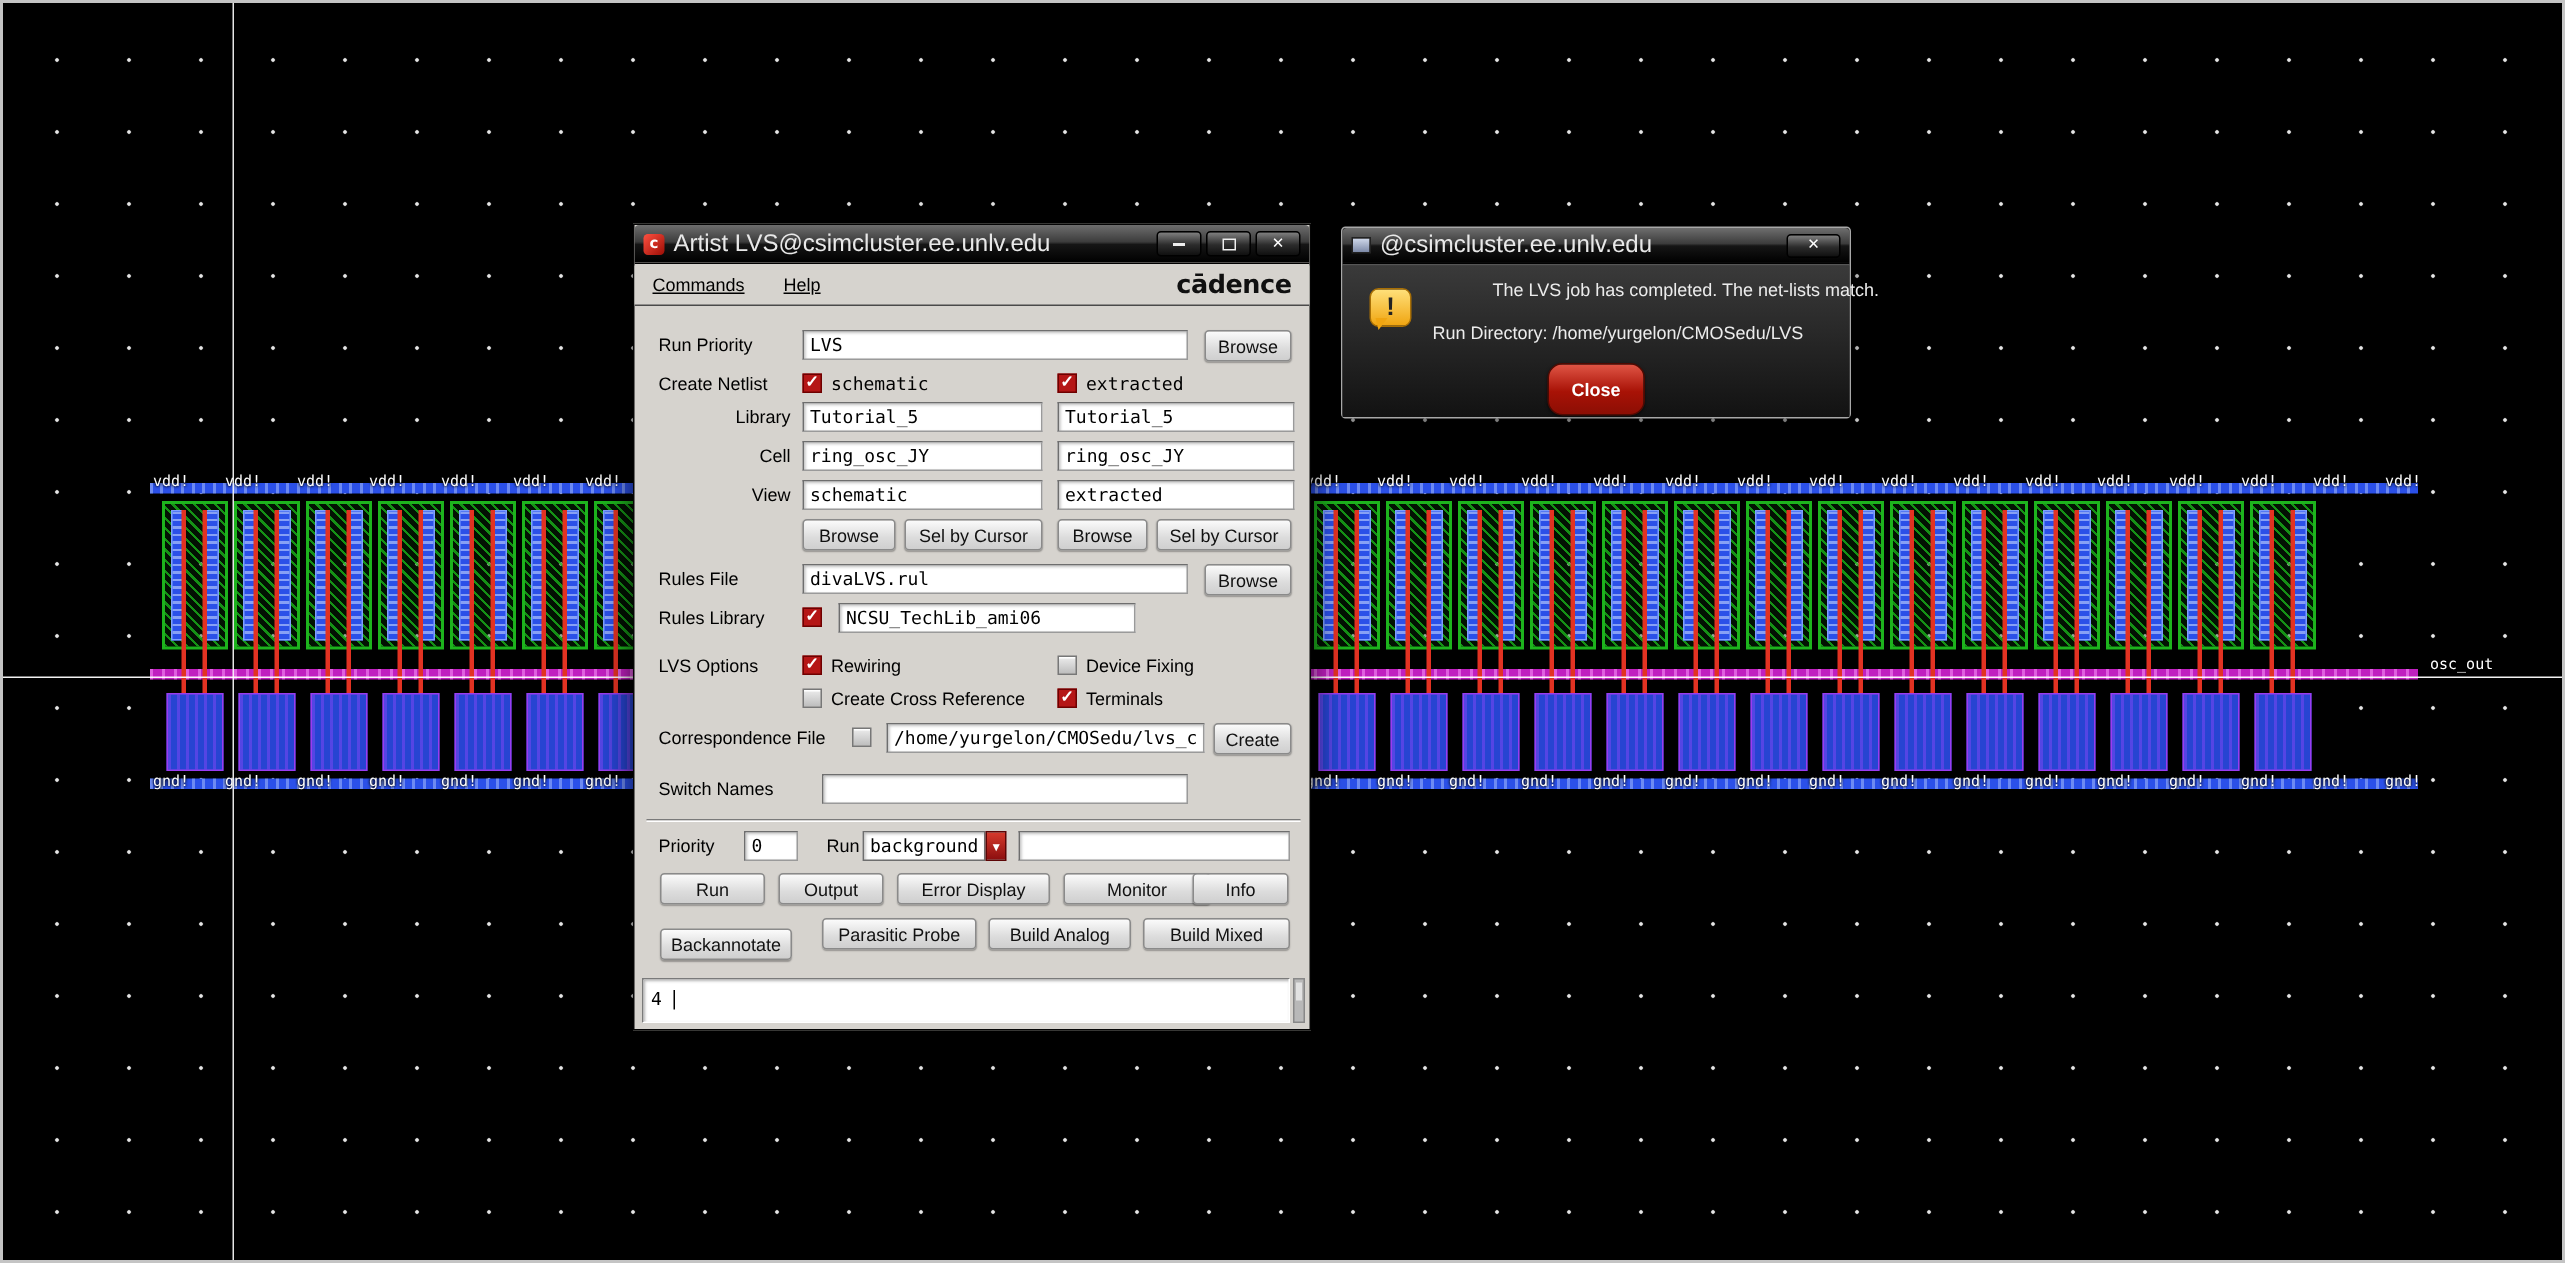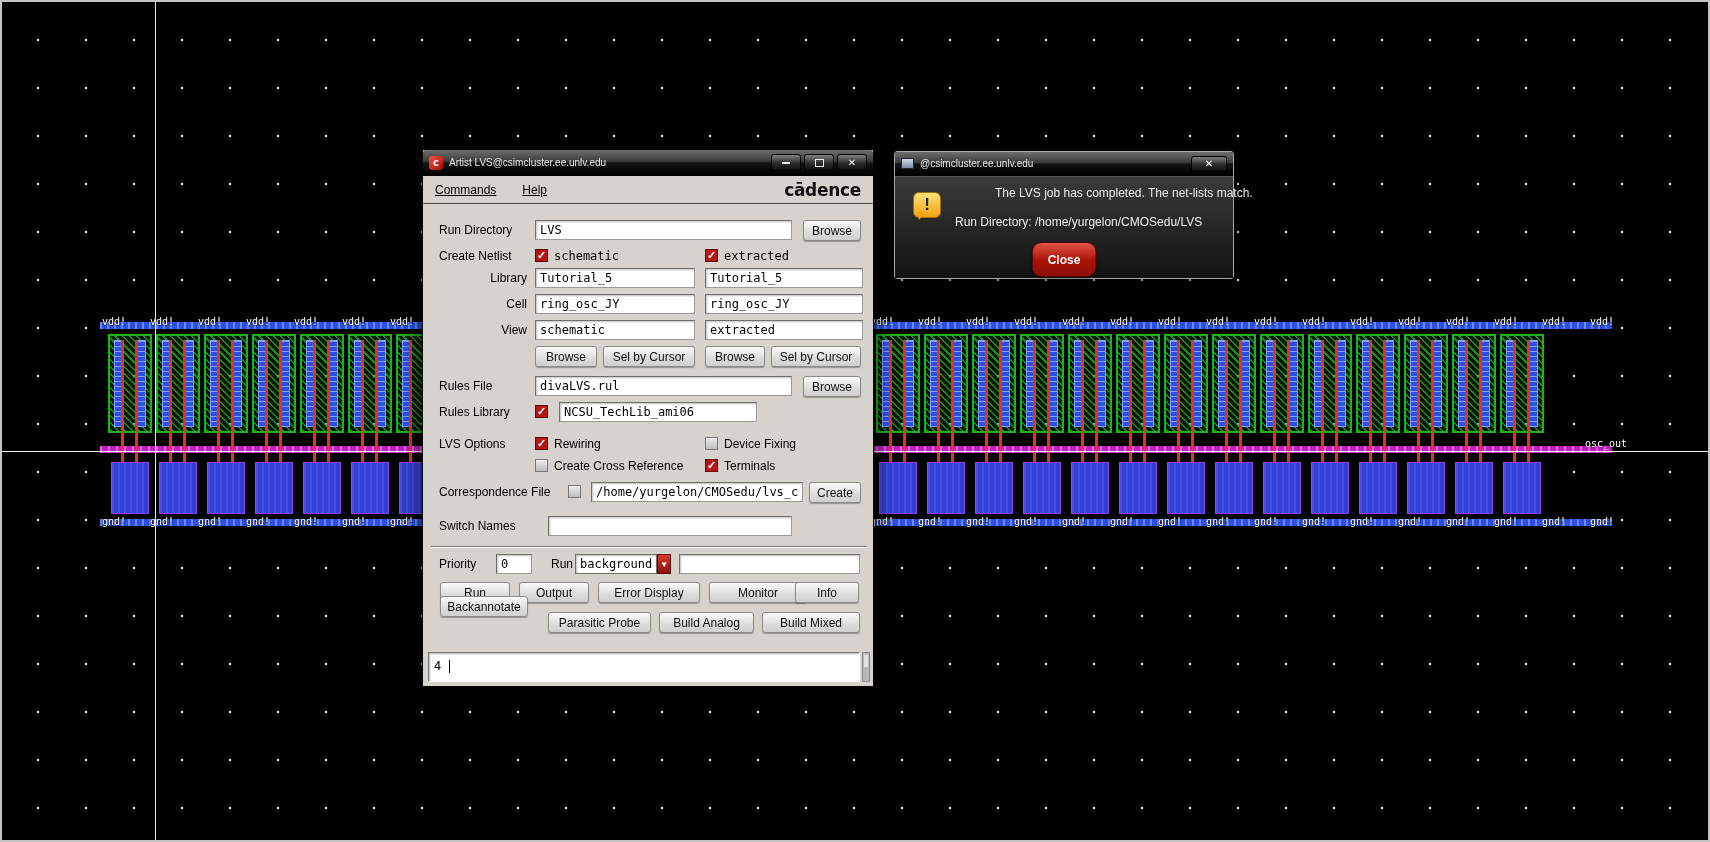--- a/index.html
+++ b/index.html
@@ -29,30 +29,30 @@
           background:#2b50e8 repeating-linear-gradient(180deg, rgba(210,225,255,.55) 0 1.5px, transparent 1.5px 5px); }
   .ml { left:4px; } .mr { right:4px; }
   .poly { top:6px; height:168px; width:3px; background:#e23222; }
   .p1 { left:13px; } .p2 { left:27px; }
   .nmos { left:3px; top:128px; width:38px; height:52px; border:1px solid #9a3cf0;
           background:#2744d2 repeating-linear-gradient(90deg, rgba(130,70,245,.5) 0 2px, transparent 2px 6px); }
 
   .raillabel { position:absolute; font:10px "DejaVu Sans Mono",monospace; color:#fff;
                text-shadow:0 0 2px #000, 0 0 2px #000; white-space:nowrap; }
   .raillabel.vdd { top:314px; } .raillabel.gnd { top:514px; }
-  .osc-label { position:absolute; left:1583px; top:436px; font:10px "DejaVu Sans Mono",monospace;
+  .osc-label { position:absolute; left:1618px; top:436px; font:10px "DejaVu Sans Mono",monospace;
                color:#fff; text-shadow:0 0 2px #000; z-index:4; }
 
   
   .win { position:absolute; }
   .tbar { position:absolute; left:0; top:0; right:0; height:26px;
           background:linear-gradient(180deg,#6e6e6e 0%,#3c3c3c 45%,#151515 52%,#000 100%);
           display:flex; align-items:center; padding:0 6px; border-bottom:1px solid #000;
           border-radius:3px 3px 0 0; }
-  .ttext { color:#e8e8e8; font-size:10px; white-space:nowrap;text-align:right; }
+  .ttext { color:#e8e8e8; font-size:16px; white-space:nowrap;text-align:right; }
   .appicon { width:14px; height:14px; margin-right:6px; border-radius:3px; flex:0 0 auto;
              background:linear-gradient(135deg,#ff5040,#9c0e06); color:#fff; text-align:center;
              font:bold 10px/14px "DejaVu Sans",sans-serif; }
   .wbtns { margin-left:auto; display:flex; gap:3px; }
   .wbtn { width:30px; height:17px; display:flex; align-items:center; justify-content:center;
           background:linear-gradient(#808080,#2c2c2c 55%,#101010); border:1px solid #000;
           border-radius:3px; color:#fff; font-size:10px; line-height:1; }
   .gmin { width:8px; height:2px; background:#eee; display:block; }
   .gmax { width:9px; height:8px; border:1px solid #eee; display:block; }
 
@@ -483,21 +483,21 @@
         <span class="wbtn">✕</span>
       </span>
     </div>
 
     <div class="mbarrow">
       <span class="menu-item">Commands</span>
       <span class="menu-item">Help</span>
       <span class="logo">cādence</span>
     </div>
 
-    <span class="lbl" style="left:16px;top:73px">Run Directory</span>
+    <span class="lbl" style="left:16px;top:73px">Run Priority</span>
     <input class="tf" style="left: 112px; top: 70px; width: 257px;" value="LVS">
     <button class="btn" style="left:380px;top:70px;width:58px">Browse</button>
 
     <span class="lbl" style="left:16px;top:99px">Create Netlist</span>
     <span class="cb checked" style="left:112px;top:99px">
         <span class="mark">✓</span>
       </span>
     <span class="cblbl" style="left:131px;top:99px">schematic</span>
     <span class="cb checked" style="left:282px;top:99px">
         <span class="mark">✓</span>
@@ -564,21 +564,21 @@
       <span class="dd-arrow">▼</span>
     </div>
     <input class="tf" style="left: 256px; top: 404px; width: 181px;" value="">
 
     <button class="btn" style="left:17px;top:432px;width:70px">Run</button>
     <button class="btn" style="left:96px;top:432px;width:70px">Output</button>
     <button class="btn" style="left:175px;top:432px;width:102px">Error Display</button>
     <button class="btn" style="left:286px;top:432px;width:98px">Monitor</button>
     <button class="btn" style="left:372px;top:432px;width:64px">Info</button>
 
-    <button class="btn" style="left:17px;top:446px;width:88px">Backannotate</button>
+    <button class="btn" style="left:17px;top:469px;width:88px">Backannotate</button>
     <button class="btn" style="left:125px;top:462px;width:103px">Parasitic Probe</button>
     <button class="btn" style="left:236px;top:462px;width:95px">Build Analog</button>
     <button class="btn" style="left:339px;top:462px;width:98px">Build Mixed</button>
 
     <div class="status" style="left:5px;top:502px;width:432px;height:30px">
       <span>4</span><span class="caret"></span>
     </div>
     <div class="sbar" style="left:439px;top:502px;width:8px;height:30px">
         <span class="sthumb"></span>
       </div>

